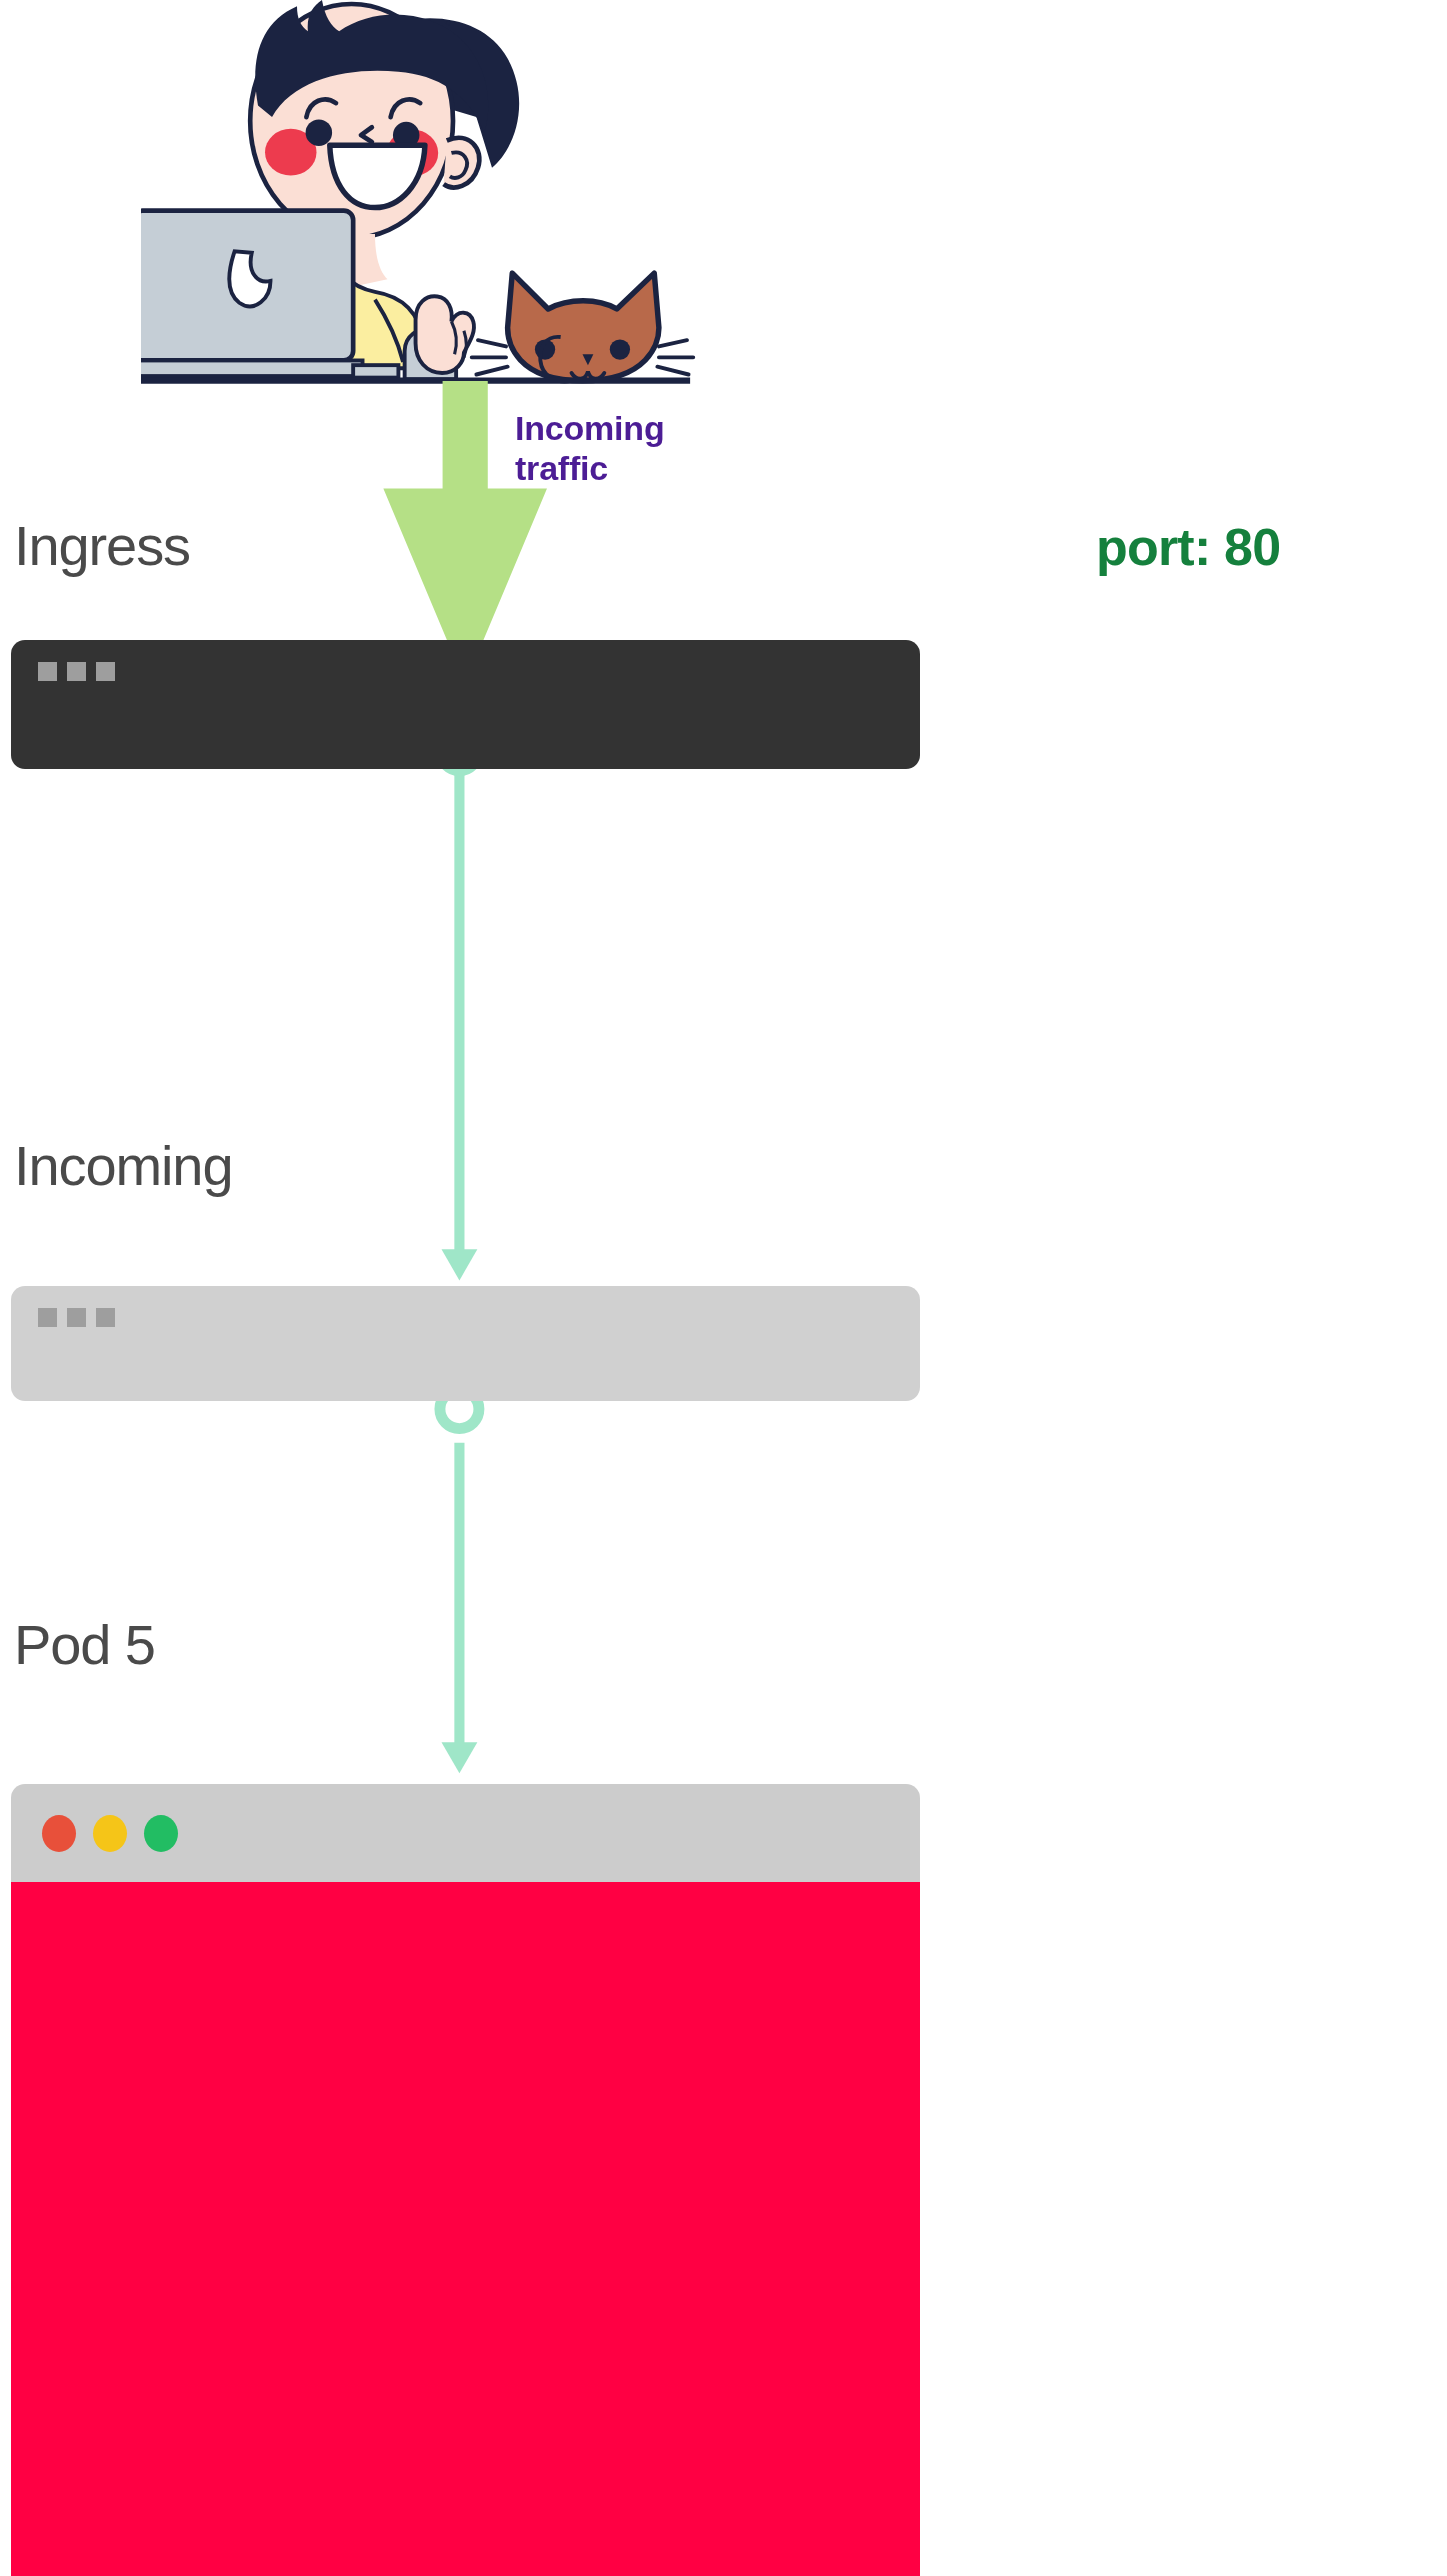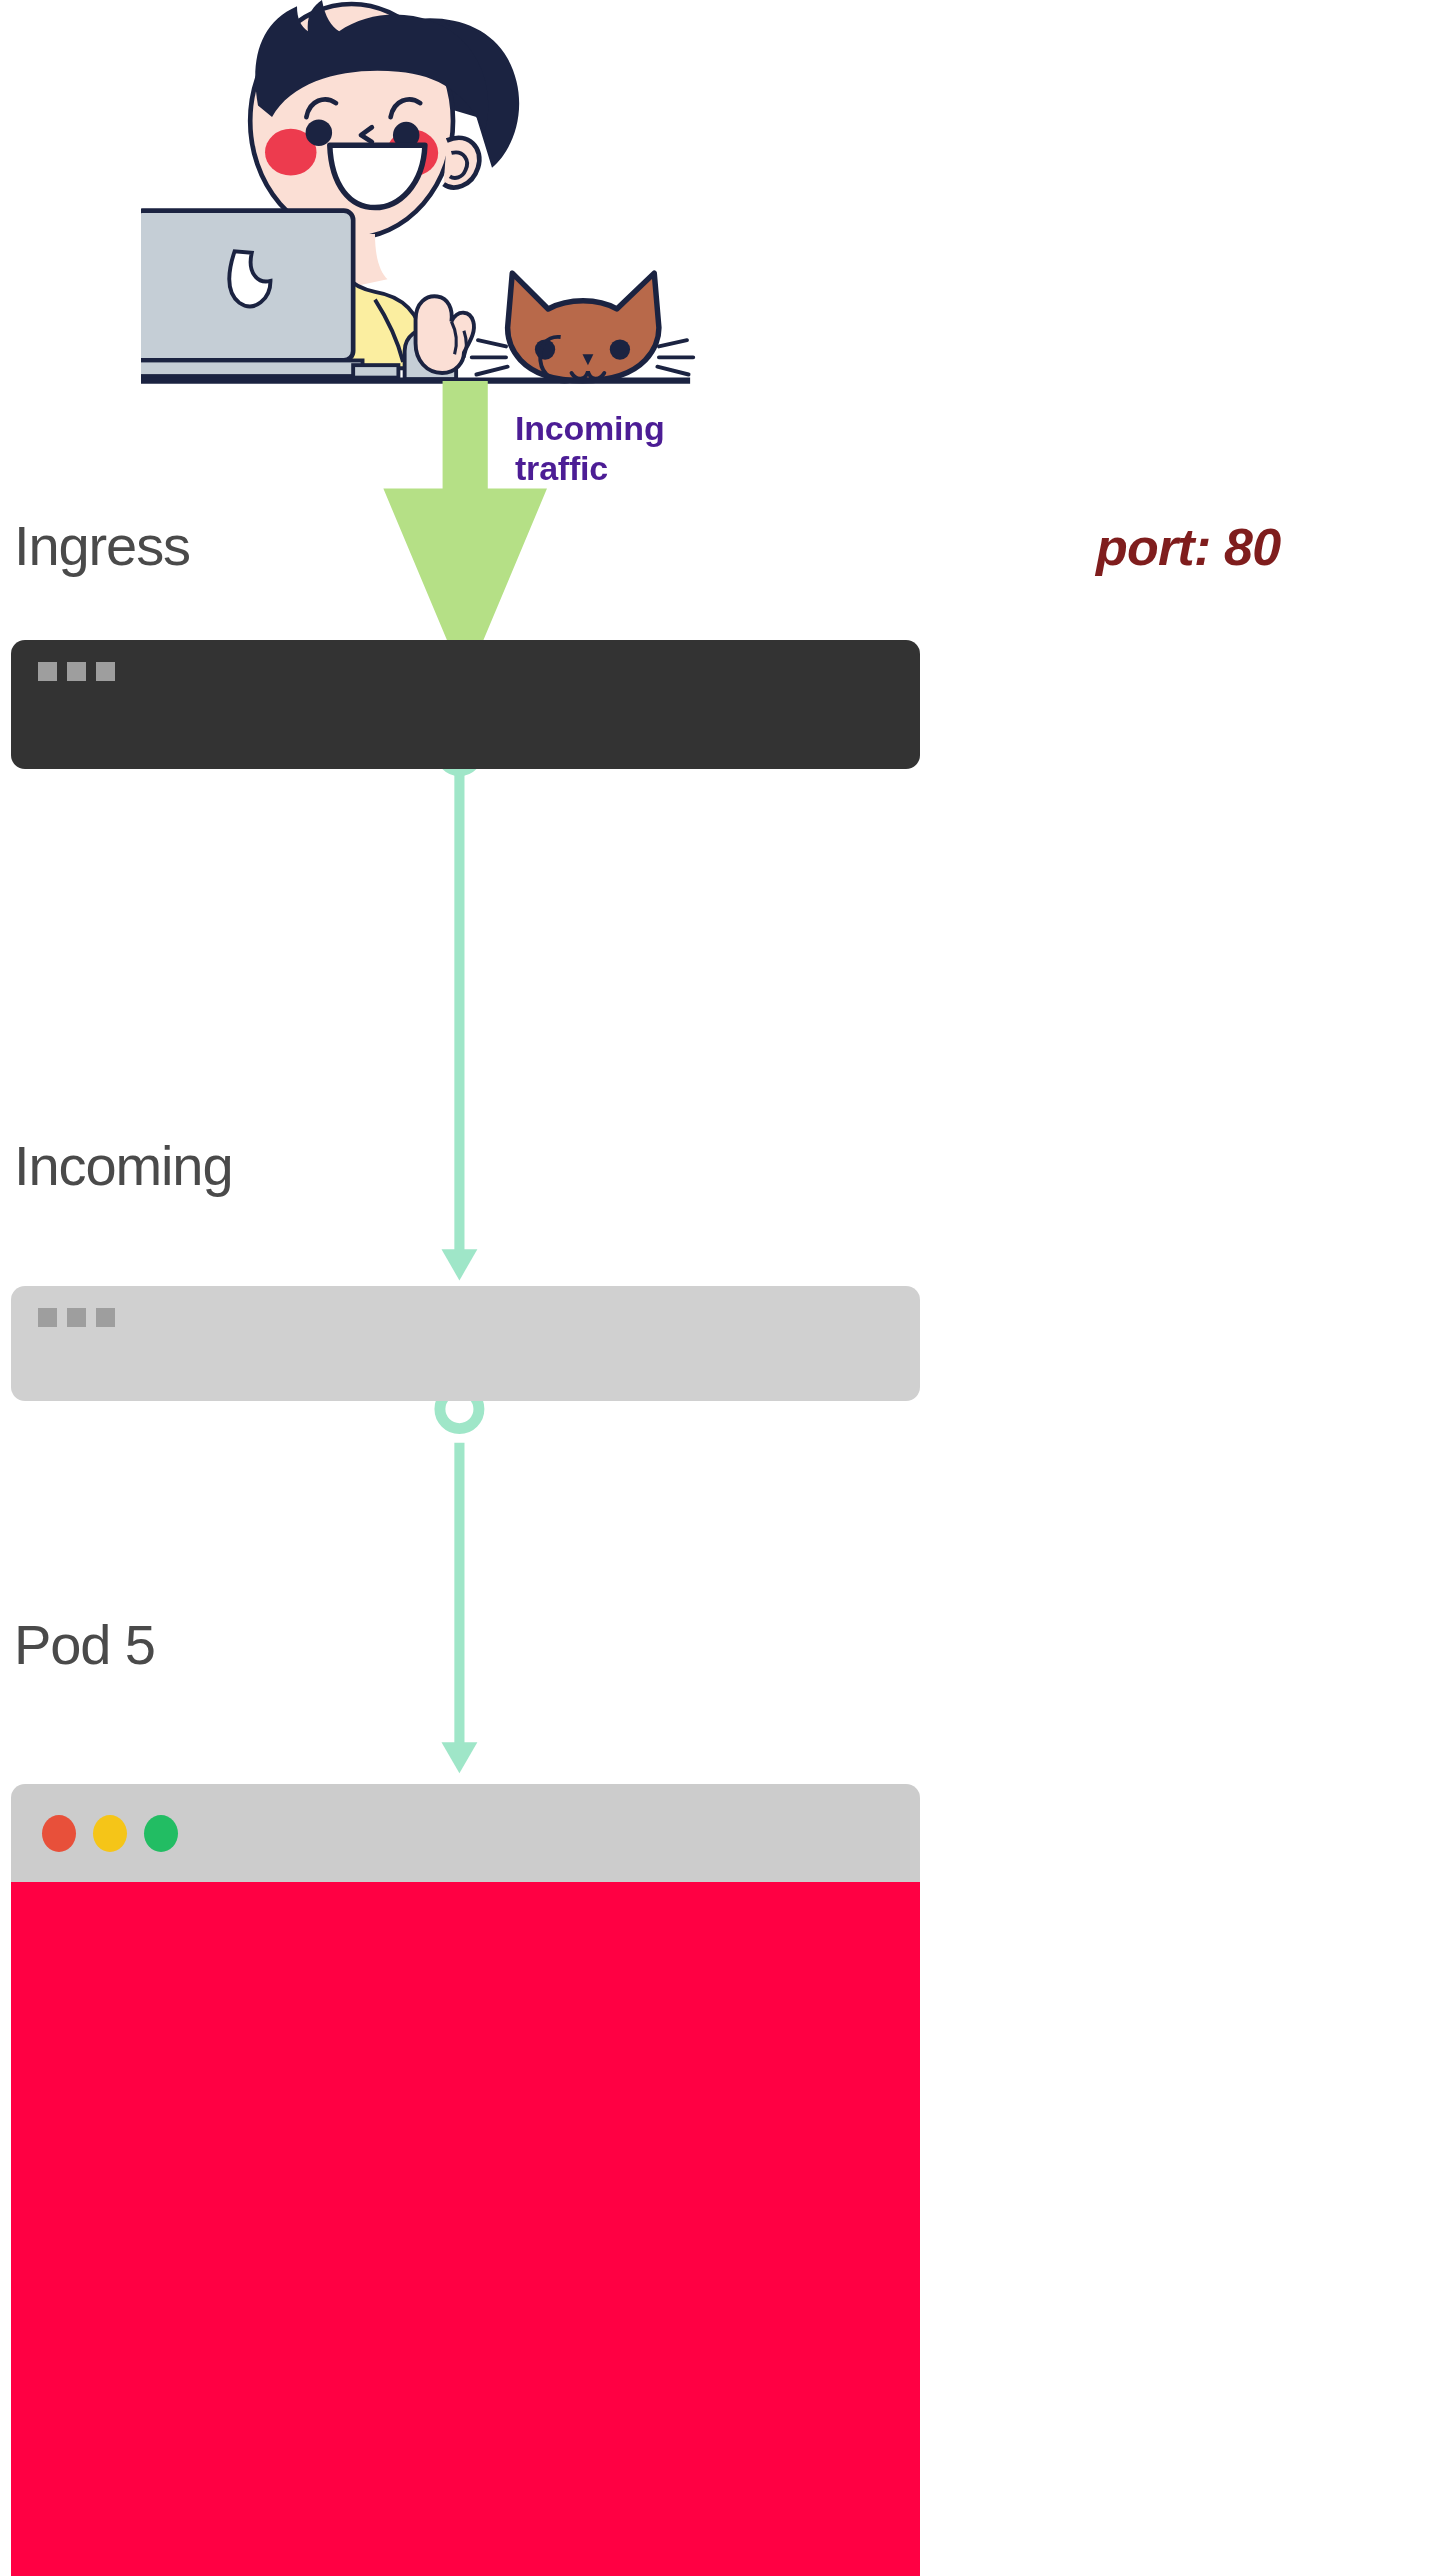--- a/index.html
+++ b/index.html
@@ -60,27 +60,26 @@
     white-space: nowrap;
   }
   #label-ingress { left: 14px; top: 518px; }
   #label-service { left: 14px; top: 1138px; }
   #label-pod     { left: 14px; top: 1617px; }
 
   #port-label {
     position: absolute;
     left: 1096px;
     top: 521px;
-    color: #7f1d1d;
+    color: #15803d;
     font-size: 52px;
     font-weight: bold;
     letter-spacing: -0.8px;
     line-height: 1;
     white-space: nowrap;
-    font-style: italic;
   }
 
   
   .window-bar {
     position: absolute;
     left: 11px;
     width: 909px;
     border-radius: 14px;
   }
   #ingress-bar {

